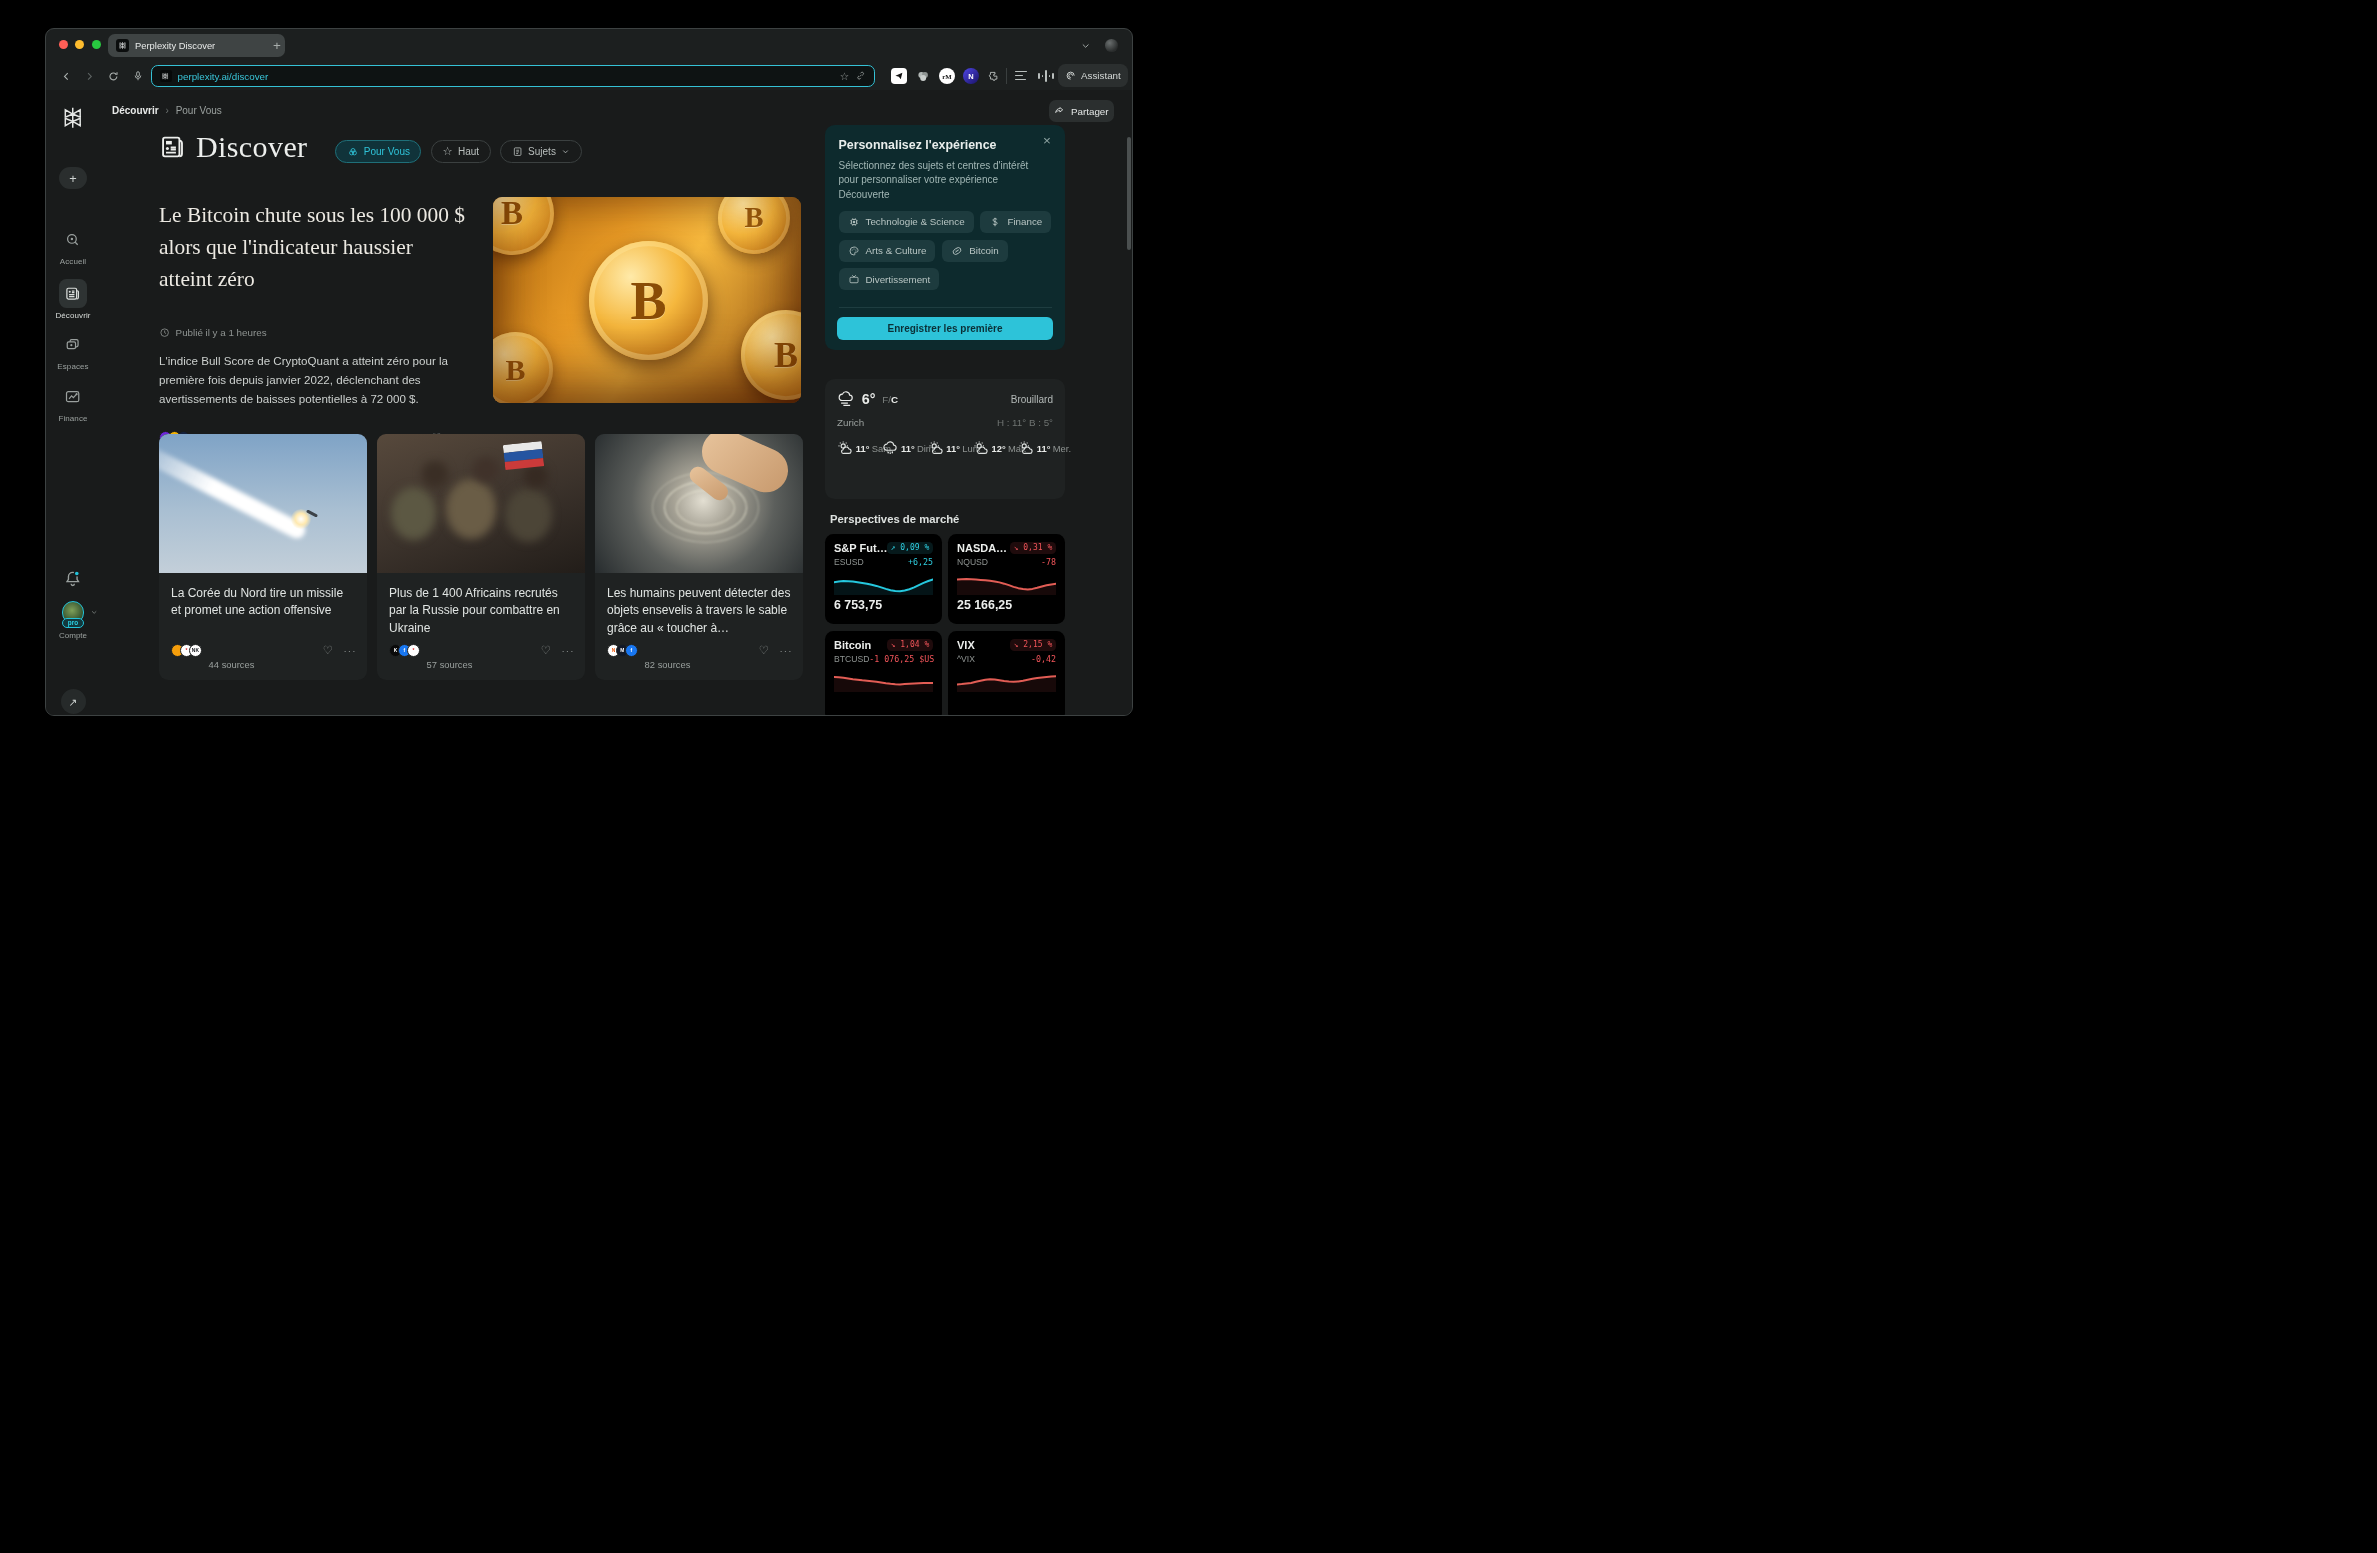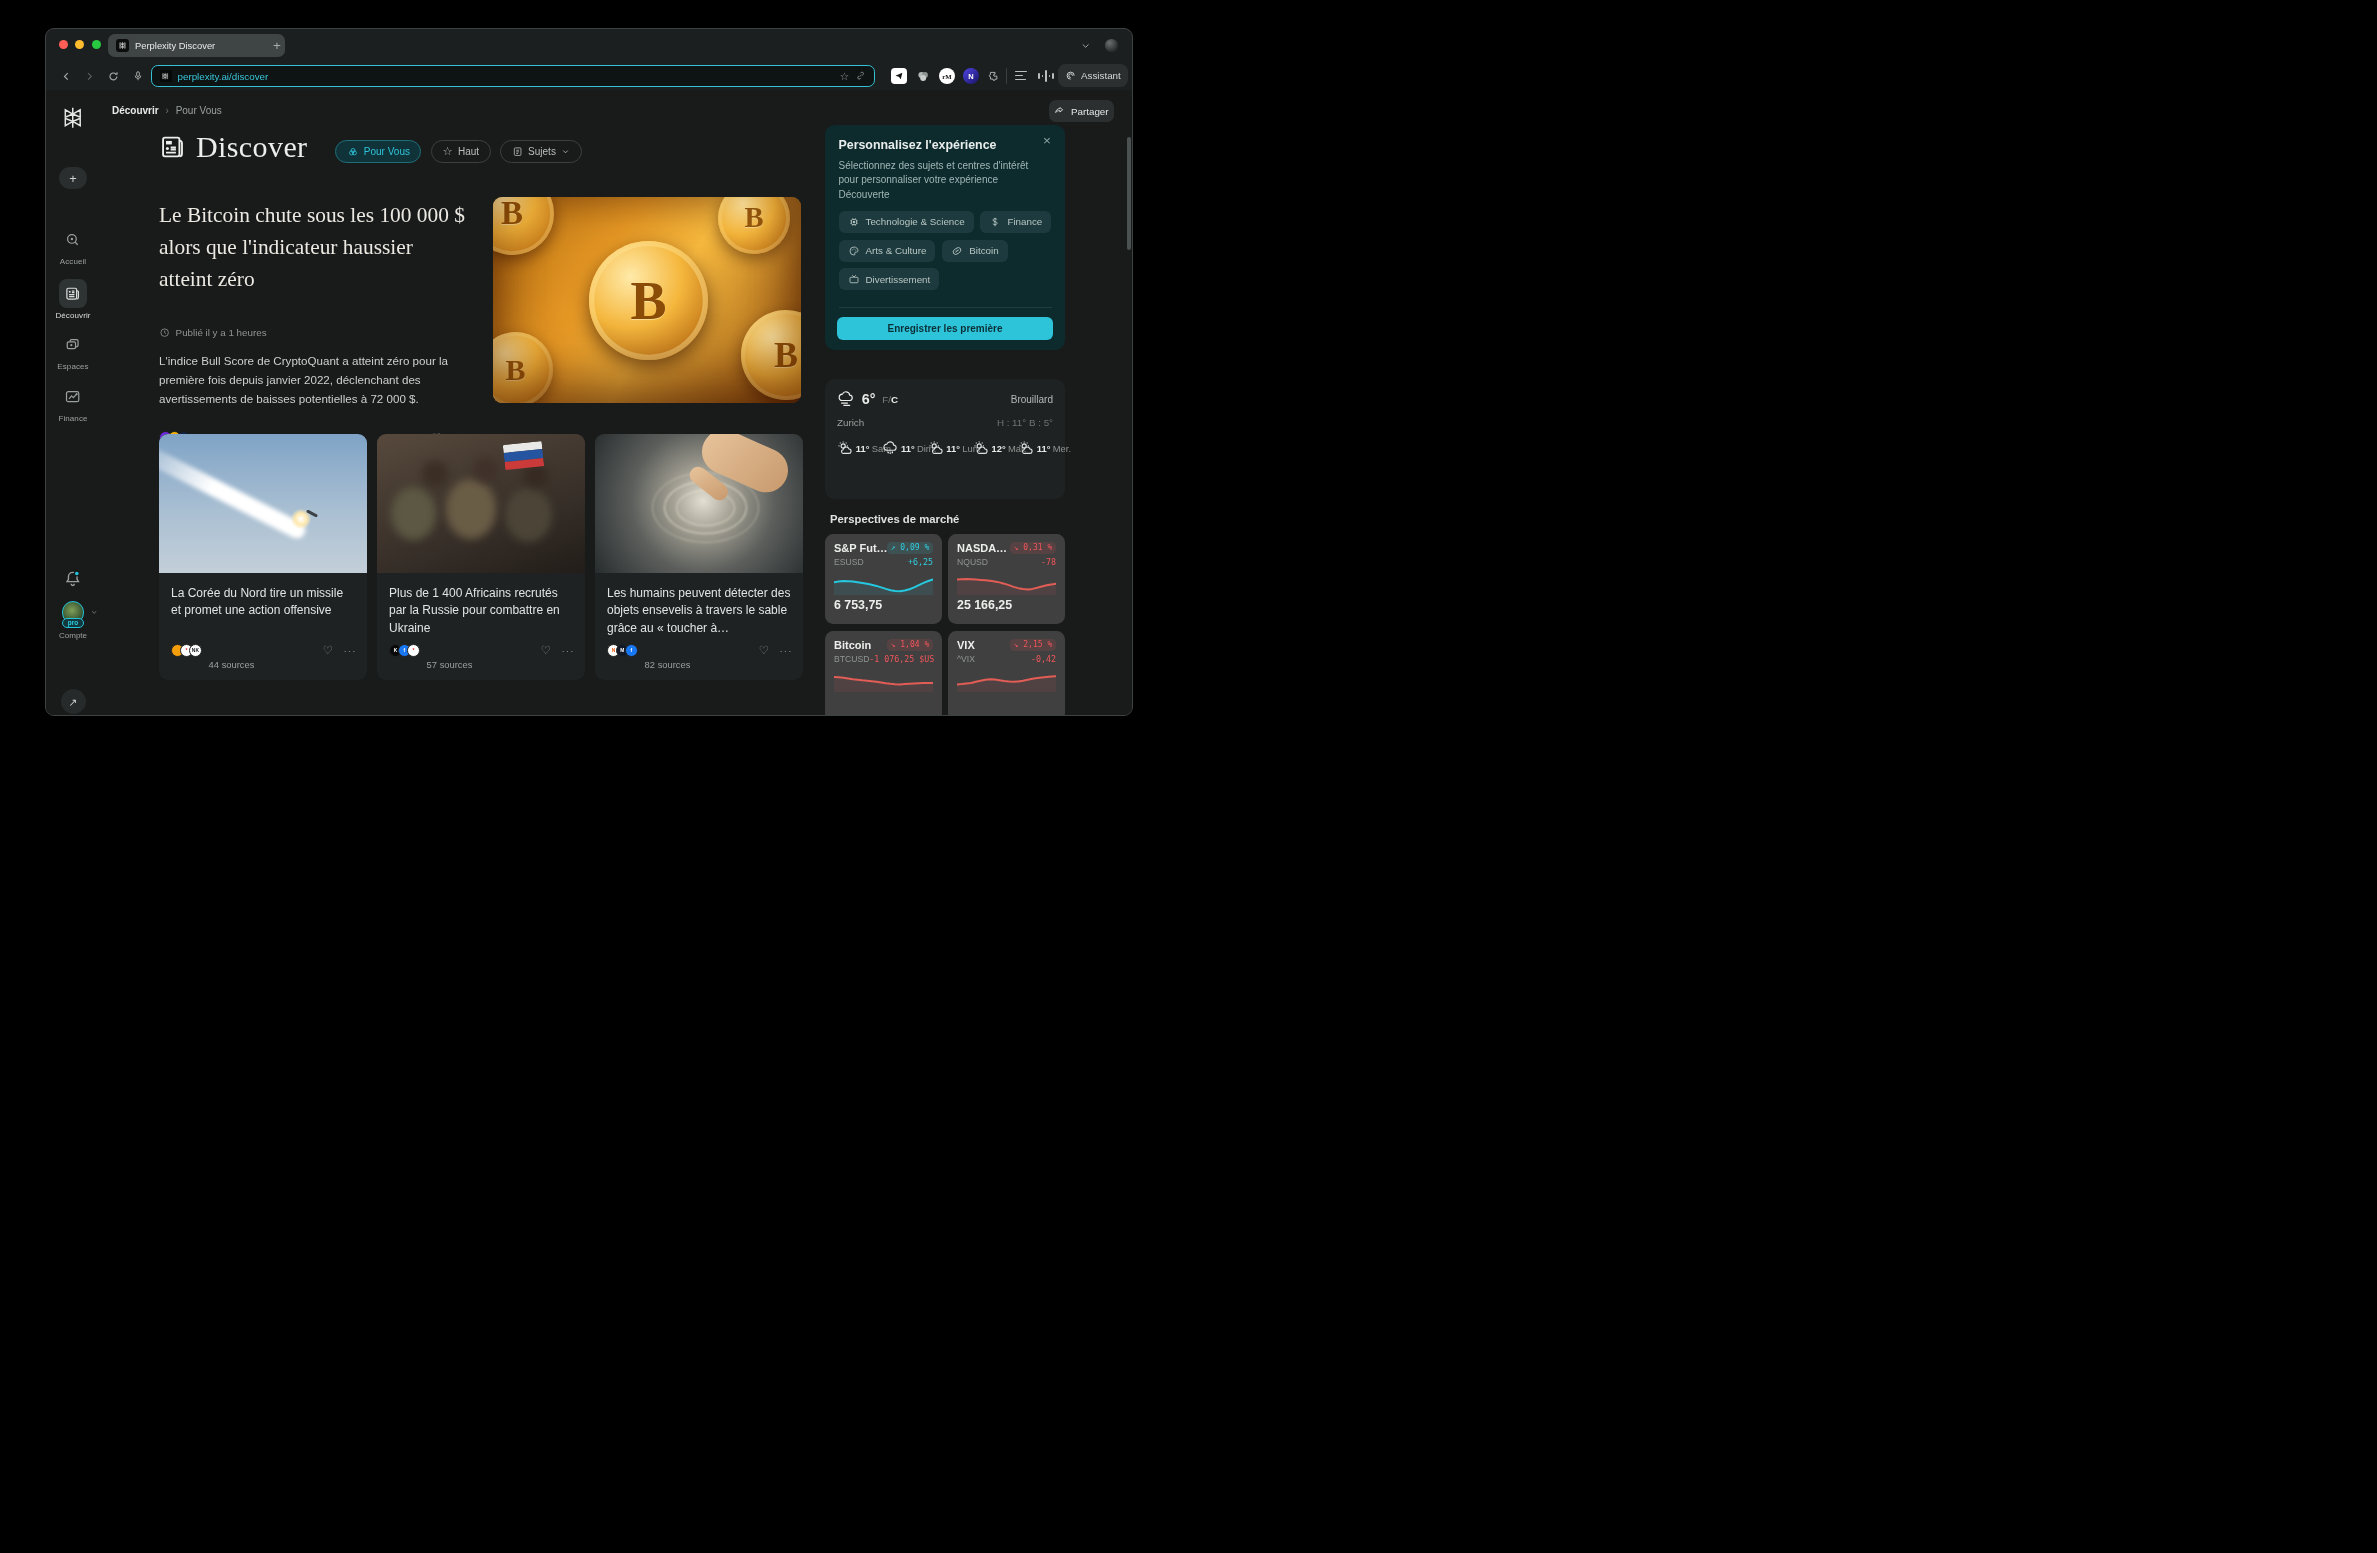--- a/index.html
+++ b/index.html
@@ -151,21 +151,21 @@
   #w-cond{margin-left:auto;color:#b4bab8;font-size:10px;}
   #w-row2{display:flex;margin-top:9px;font-size:9.8px;color:#9aa09e;}
   #w-hilo{margin-left:auto;color:#6f7472;}
   #w-forecast{display:flex;margin-top:12px;justify-content:space-between;}
   .fc{display:flex;flex-direction:row;align-items:center;gap:2.3px;width:35px;}
   .fc .ic{color:#dfe3e1;height:16.5px;}
   .fc .t{color:#e9ebe9;font-size:9.4px;font-weight:700;}
   .fc .d{color:#8f9492;font-size:9.4px;}
 
   #mkt-head{left:784px;top:423px;color:#dde1df;font-size:11.3px;font-weight:700;}
-  .quote{width:117px;height:90px;background:#404040;border-radius:8.3px;padding:7.5px 9px;}
+  .quote{width:117px;height:90px;background:#000000;border-radius:8.3px;padding:7.5px 9px;}
   .q-r1{display:flex;align-items:center;}
   .q-name{color:#eceeec;font-size:11px;font-weight:700;white-space:nowrap;overflow:hidden;max-width:54px;}
   .q-badge{margin-left:auto;font-family:"DejaVu Sans Mono",monospace;font-size:8px;border-radius:4.5px;padding:1.9px 3.8px;white-space:nowrap;}
   .quote[data-dir="up"] .q-badge{color:#2fd0e2;background:rgba(47,208,226,.12);}
   .quote[data-dir="down"] .q-badge{color:#f2555a;background:rgba(242,85,90,.13);}
   .q-r2{display:flex;margin-top:2.3px;align-items:center;}
   .q-ticker{color:#8f9492;font-size:8.6px;}
   .q-change{margin-left:auto;font-family:"DejaVu Sans Mono",monospace;font-size:8.3px;white-space:nowrap;}
   .quote[data-dir="up"] .q-change{color:#2fd0e2;}
   .quote[data-dir="down"] .q-change{color:#f2555a;}

